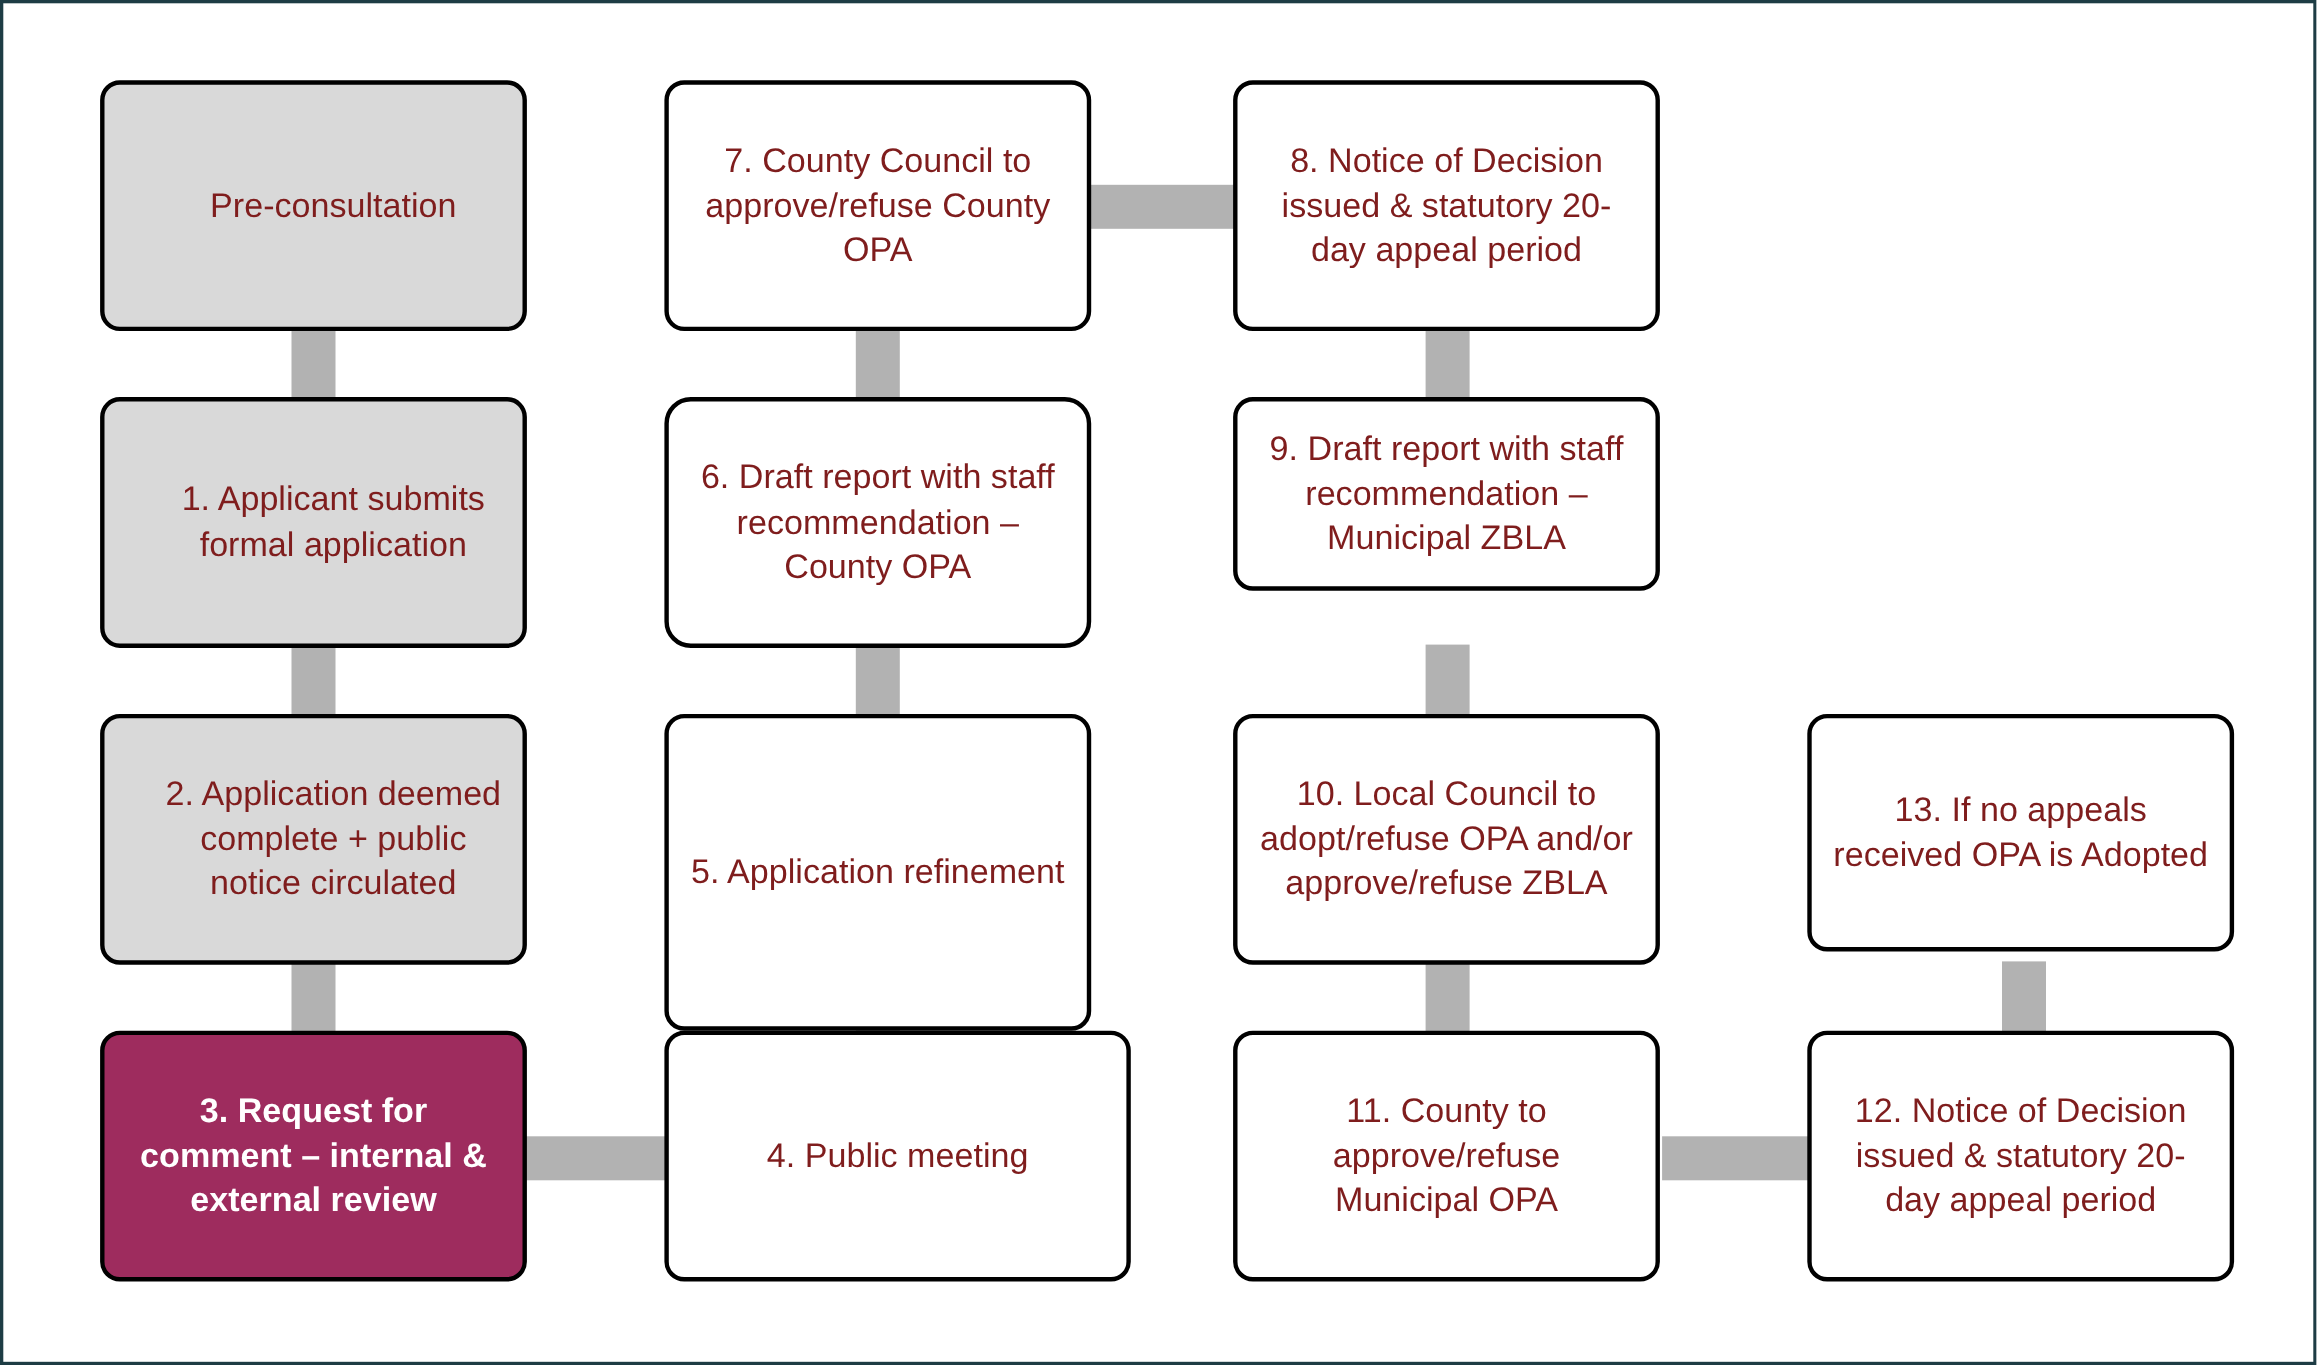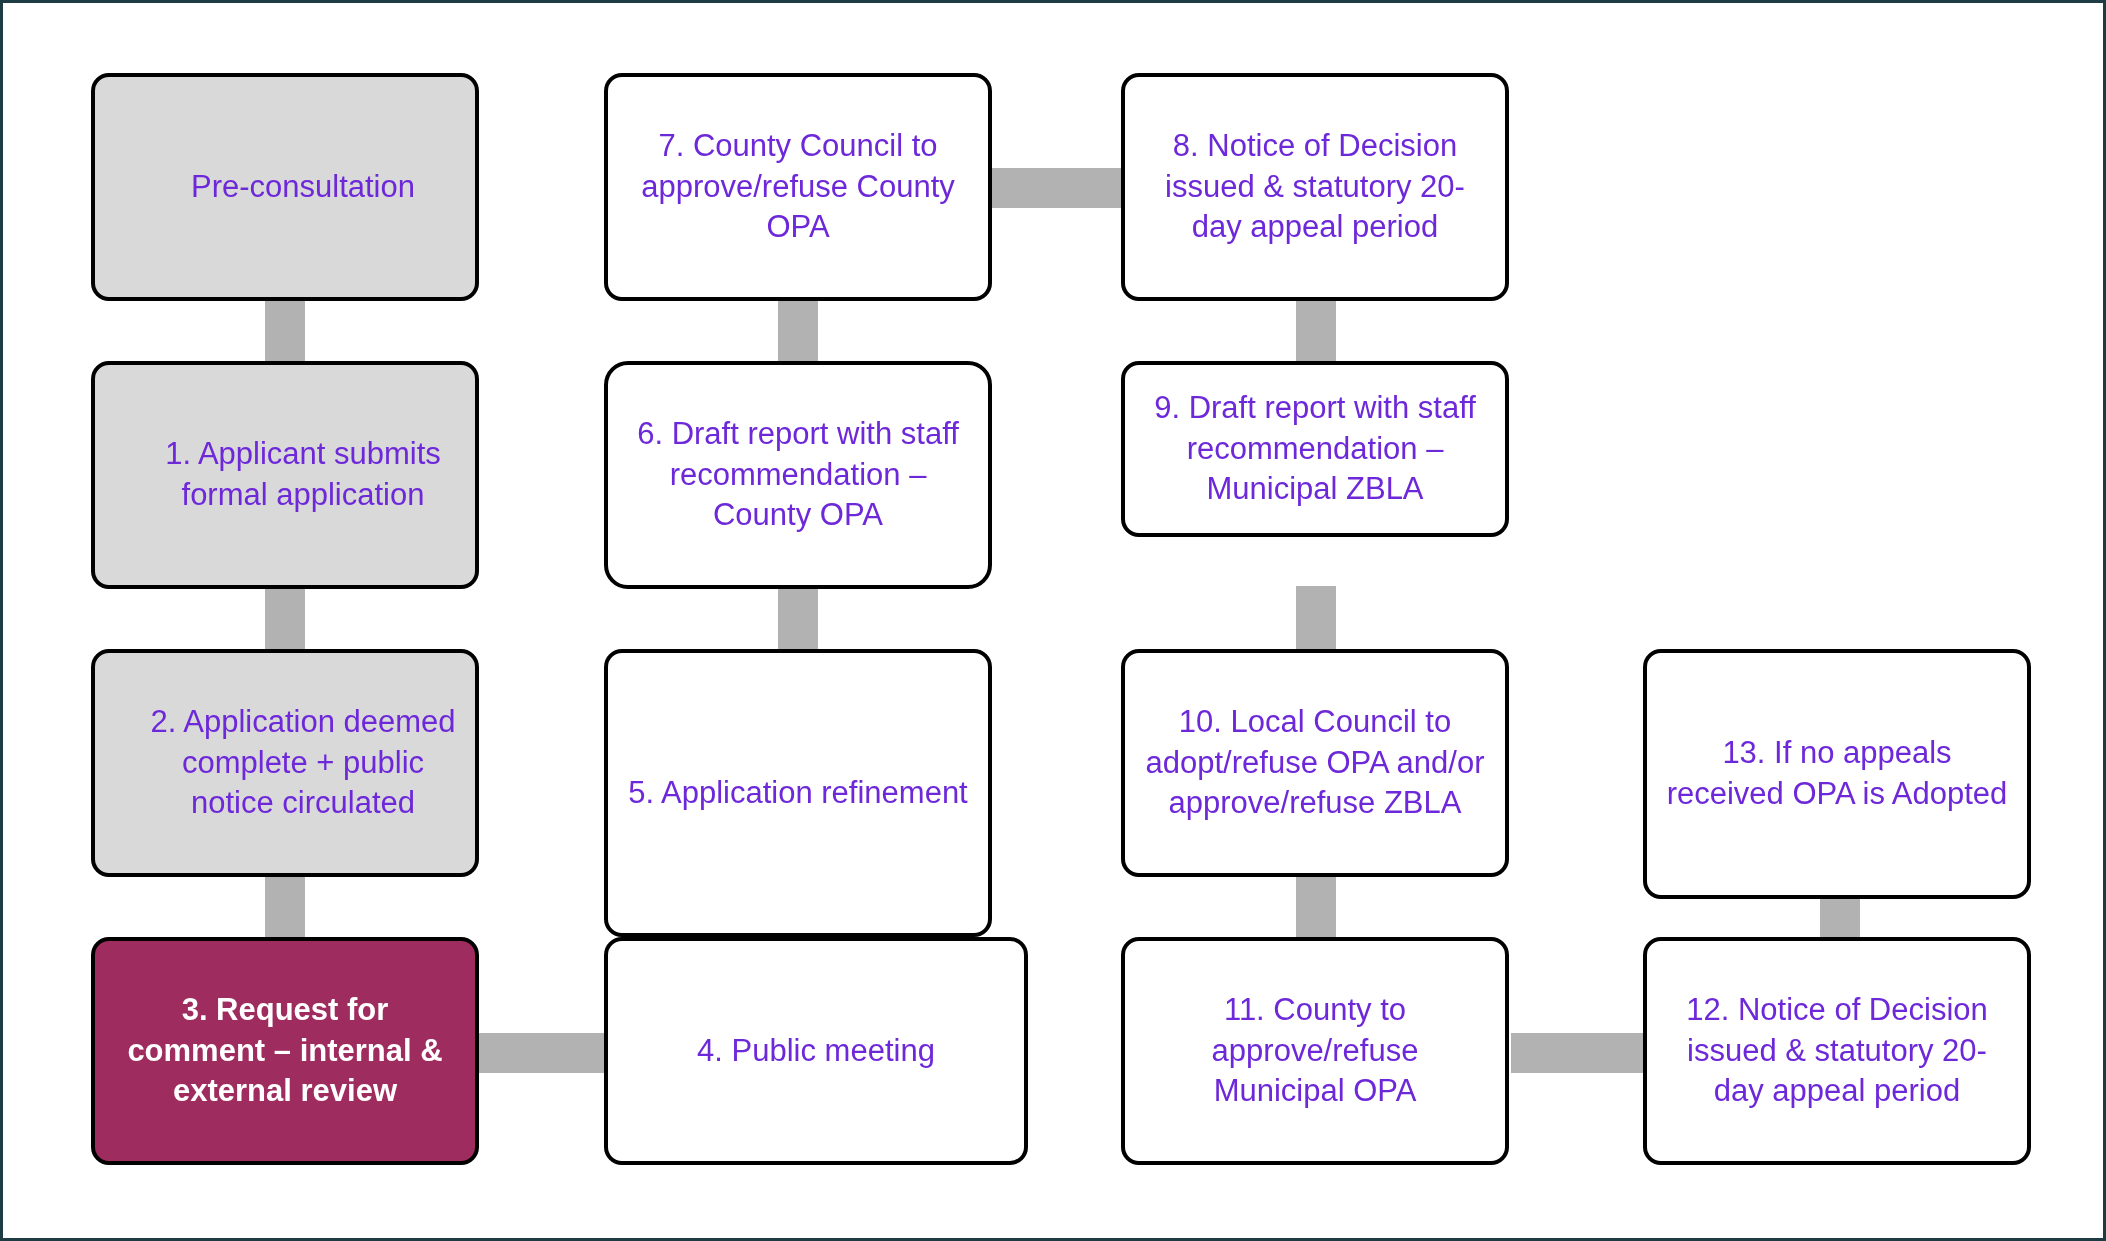--- a/index.html
+++ b/index.html
@@ -36,21 +36,21 @@
     text-align: center;
     z-index: 2;
   }
   .node .label {
     display: block;
     width: 100%;
     padding: 0 18px;
     box-sizing: border-box;
     font-size: 31px;
     line-height: 1.32;
-    color: #6d28d9;
+    color: #7f1d1d;
     white-space: pre-line;
   }
   .node.gray {
     background: #d9d9d9;
     padding-left: 36px;
   }
   .node.highlight {
     background: #9e2c5e;
     border-color: #000000;
   }
@@ -123,17 +123,17 @@
   </div>
 
   <div class="node" style="left:1118px; top:934px; width:388px; height:228px;">
     <span class="label">11. County to approve/refuse Municipal OPA</span>
   </div>
 
   <div class="node" style="left:1640px; top:934px; width:388px; height:228px;">
     <span class="label">12. Notice of Decision issued &amp; statutory 20-day appeal period</span>
   </div>
 
-  <div class="node" style="left:1640px; top:646px; width:388px; height:250px;">
+  <div class="node" style="left:1640px; top:646px; width:388px; height:216px;">
     <span class="label">13. If no appeals received OPA is Adopted</span>
   </div>
 
 </div>
 
 </body></html>

